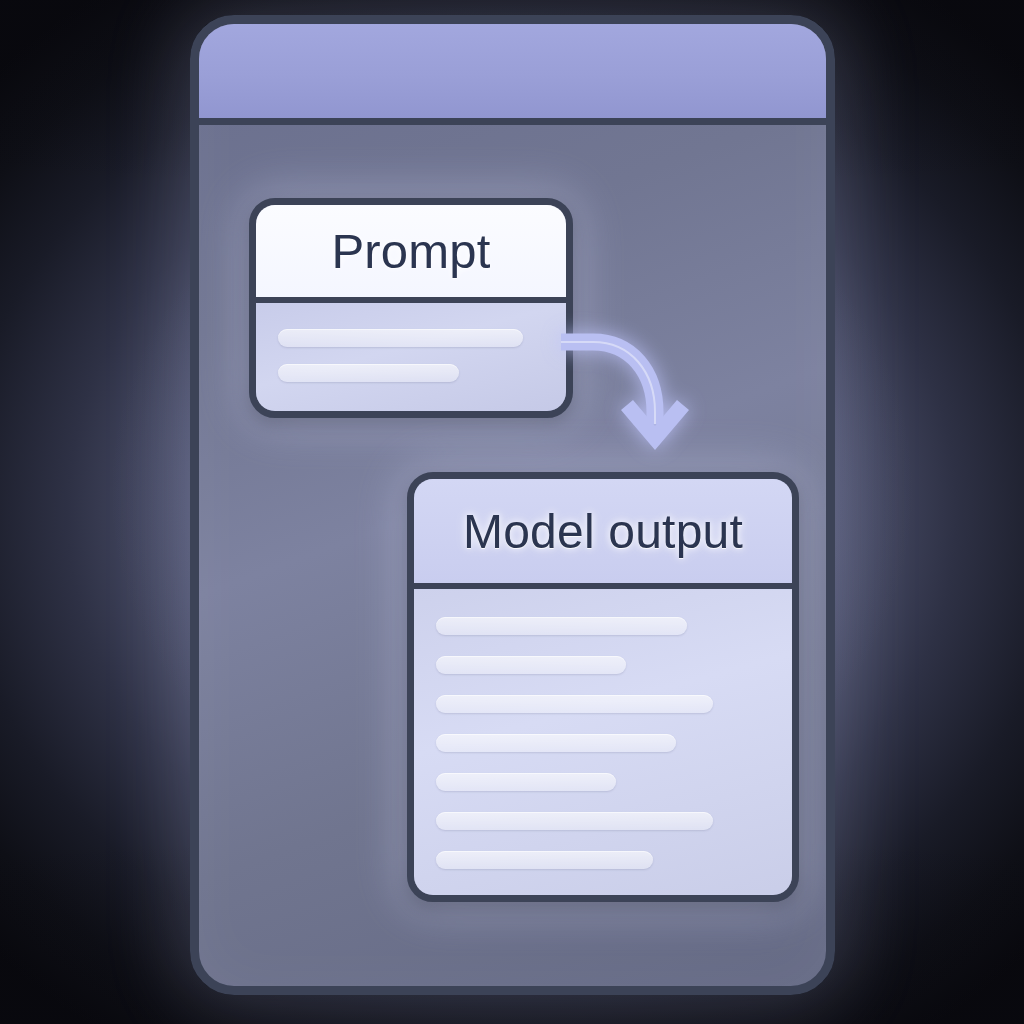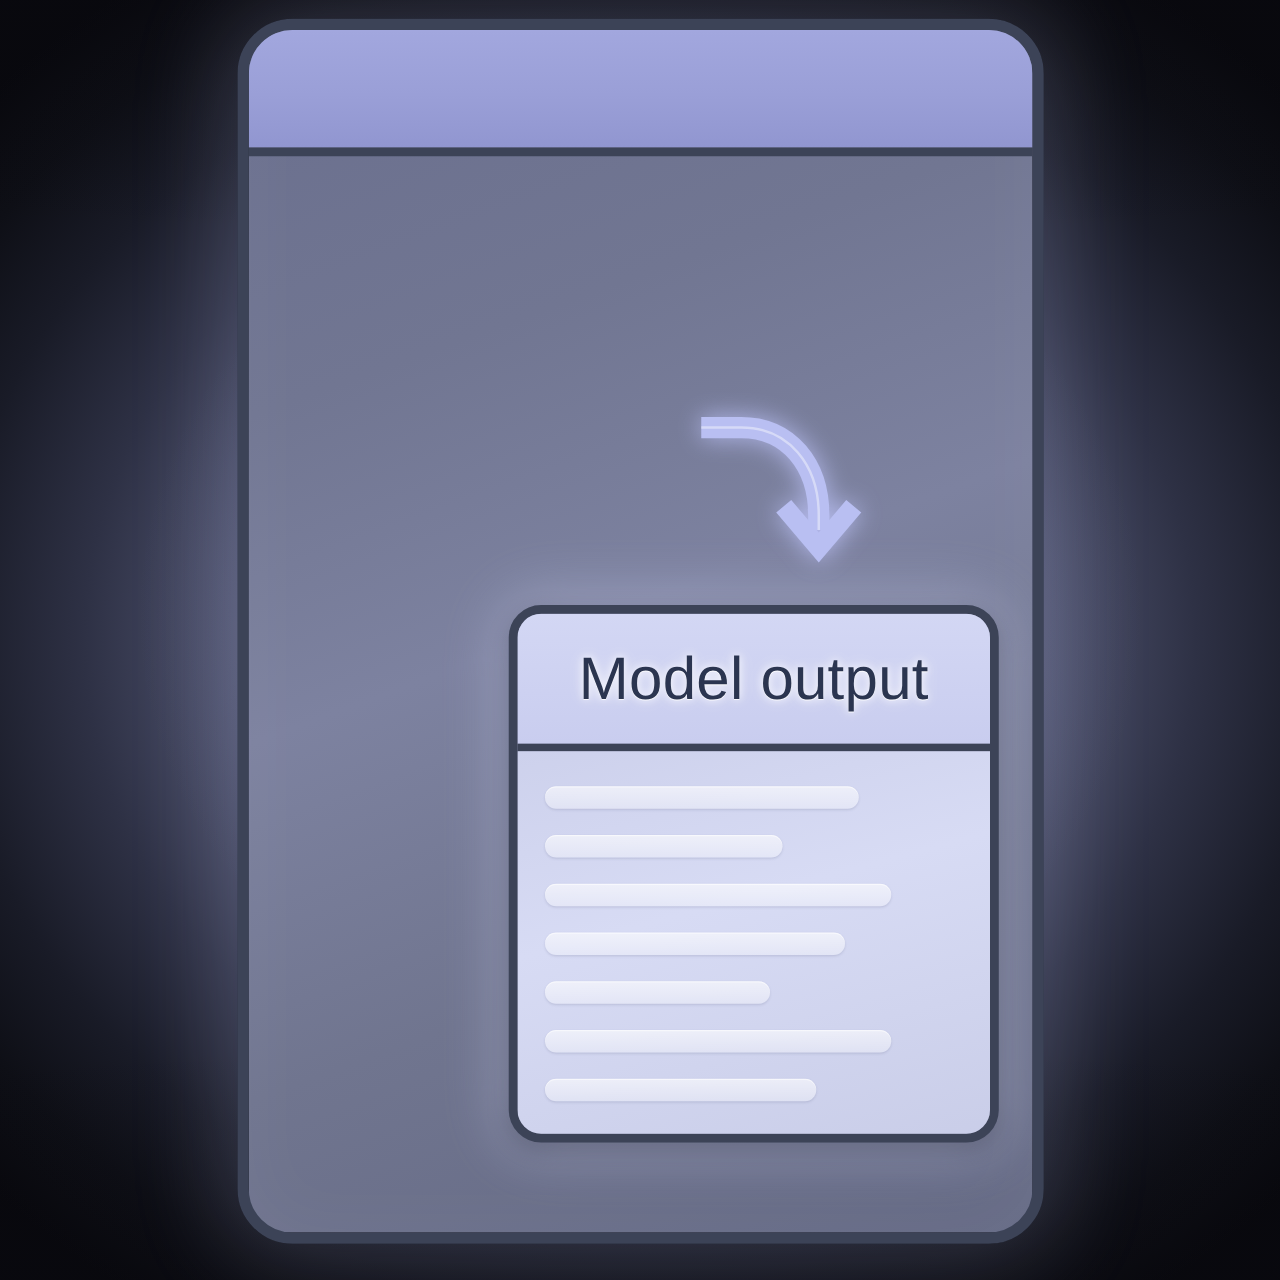--- a/index.html
+++ b/index.html
@@ -91,21 +91,21 @@
   }
   #prompt-card .card-title{font-size:49px;}
   #prompt-card .card-body{
     height:116px;
     padding:26px 22px 0 22px;
     background:linear-gradient(165deg,#c8ccea 0%,#d2d6f0 42%,#c4c8e6 100%);
   }
   #prompt-card .line{height:18px;margin-bottom:17px;}
 
   
-  #model-card{left:208px;top:352px;width:392px;height:430px;}
+  #model-card{left:208px;top:340px;width:392px;height:430px;}
   #model-card .card-header{
     height:110px;
     background:linear-gradient(180deg,#d3d7f4 0%,#c9cdef 100%);
   }
   #model-card .card-title{font-size:48px;}
   #model-card .card-body{
     height:314px;
     padding:28px 22px 0 22px;
     background:linear-gradient(165deg,#cdd1ec 0%,#d7dbf4 40%,#c9cde8 100%);
   }
@@ -125,20 +125,29 @@
 
   <div class="bg-base"></div>
   <div class="bg-vig"></div>
 
   <div class="window">
 
     <div class="titlebar"></div>
 
     <div class="winbody">
 
+      <div class="card" id="prompt-card">
+        <div class="card-header">
+          <span class="card-title">Prompt</span>
+        </div>
+        <div class="card-body">
+          <div class="line" style="width:92%"></div>
+          <div class="line" style="width:68%"></div>
+        </div>
+      </div>
 
       <div class="card" id="model-card">
         <div class="card-header">
           <span class="card-title">Model output</span>
         </div>
         <div class="card-body">
           <div class="line" style="width:75%"></div>
           <div class="line" style="width:57%"></div>
           <div class="line" style="width:83%"></div>
           <div class="line" style="width:72%"></div>

